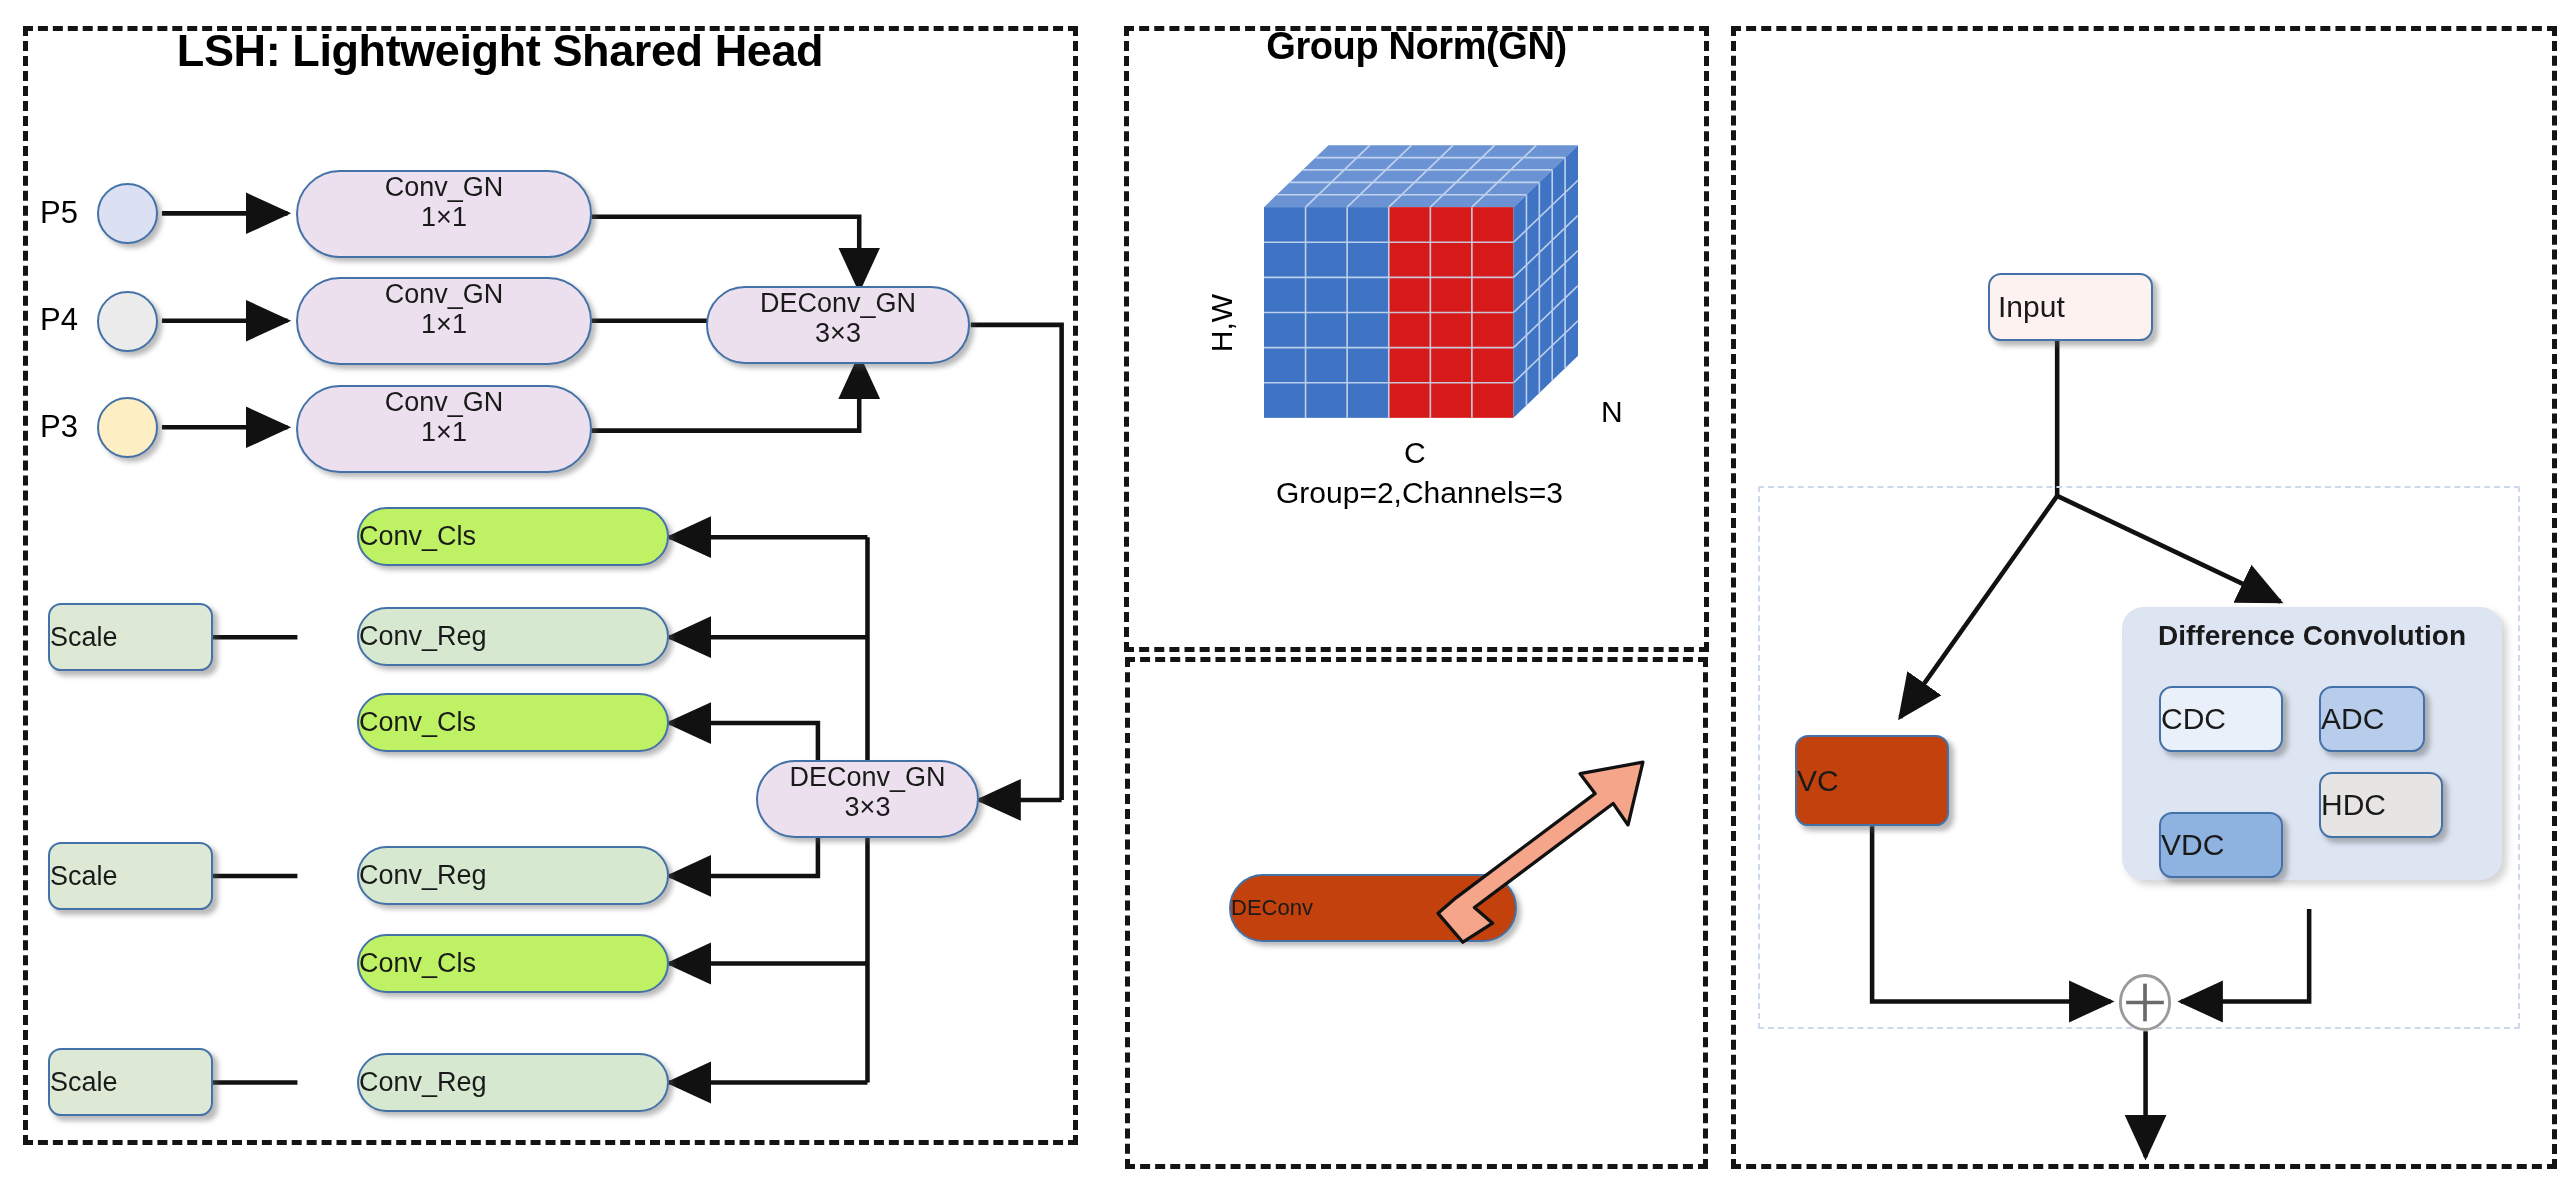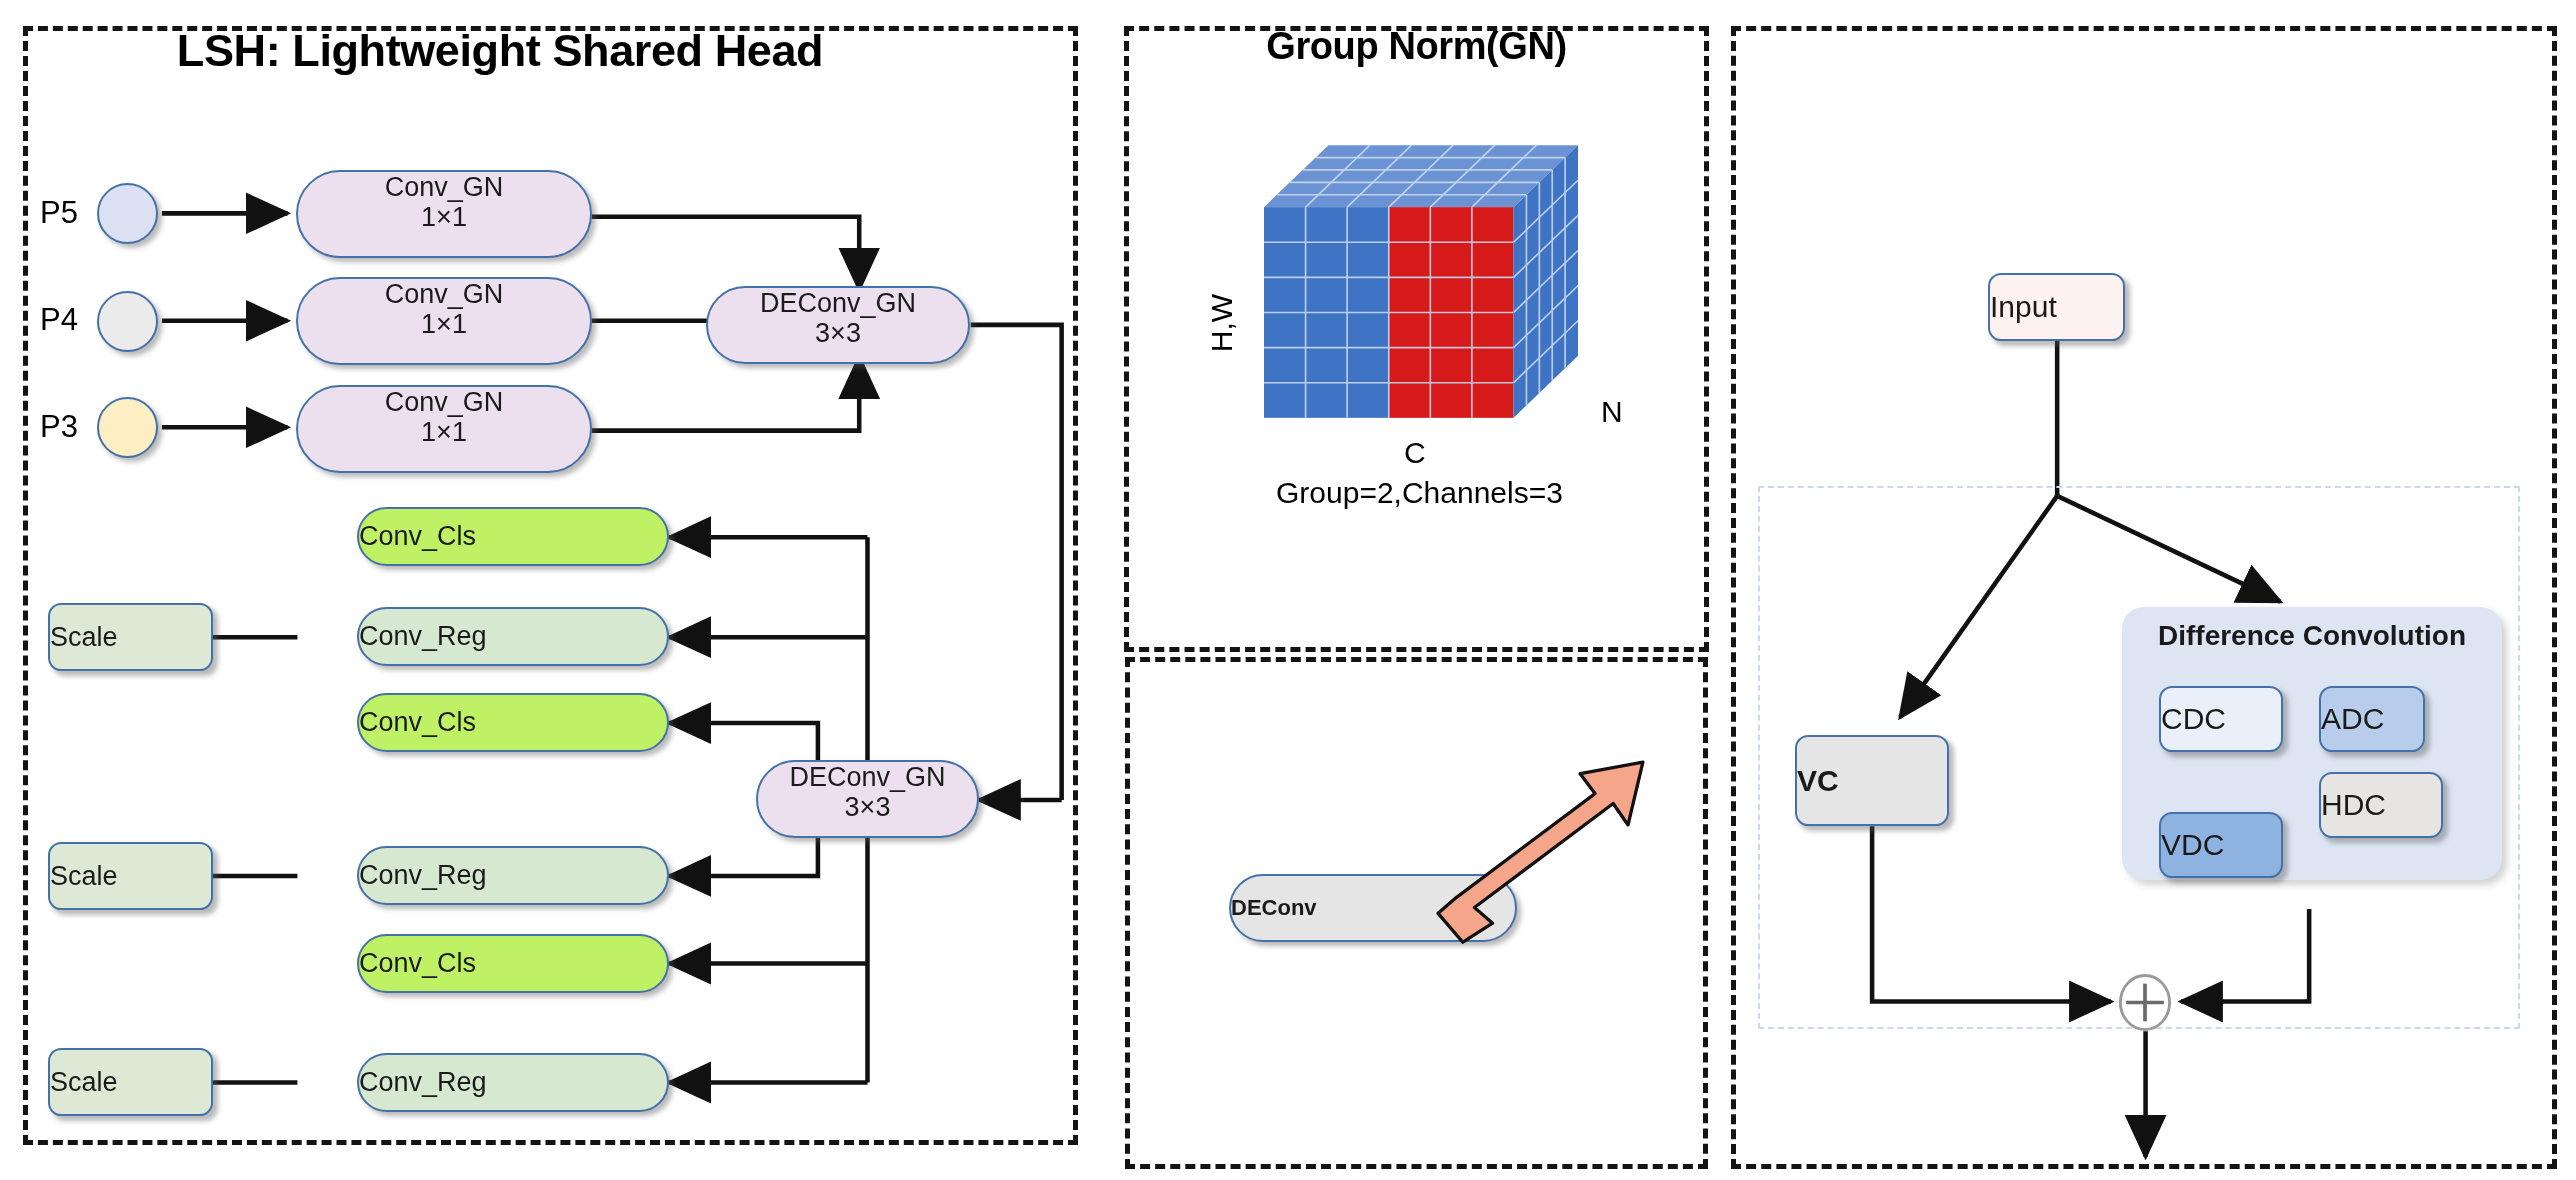--- a/index.html
+++ b/index.html
@@ -29,21 +29,21 @@
     line-height:1.12;
   }
   .node .ln{display:block;}
   .pill{border-radius:825px;}
   .rrect{border-radius:13.2px;}
 
   .purple{background:#ece0ef;}
   .blueL {background:#bef264;}
   .greenL{background:#d6e8cf;}
   .greenP{background:#dde9d4;}
-  .cream {background:#e5e5e5;font-weight:bold;}
+  .cream {background:#c2410c;}
   .whiteP{background:#fdf2f0;}
   .dcLite{background:#eaf0f9;}
   .dcMid {background:#b7cdeb;}
   .dcDark{background:#8fb3e0;margin-top:40px;}
   .dcGray{background:#e6e5e3;}
 
   
   .pcirc{
     position:absolute;border-radius:50%;border:2.5px solid #4472a8;
     box-shadow:4.1px 4.1px 5.8px rgba(90,90,90,.42);box-sizing:border-box;
@@ -241,21 +241,21 @@
   <div class="node pill cream" style="left:1229px;top:874px;width:288px;height:68px;font-size:22px;">DEConv</div>
 
   <svg style="position:absolute;left:1438px;top:744px;width:314px;height:223px;overflow:visible;" viewBox="0 0 380 270">
     <polygon points="30,240 0,205 22,186 190,60 172,36 248,22 230,98 212,72 44,198 66,217" fill="#f4a58a" stroke="#111" stroke-width="4" stroke-linejoin="round"></polygon>
   </svg>
 
   <div class="panel" style="left:1731px;top:26.4px;width:826px;height:1143px;"></div>
 
   <div class="inner-dash" style="left:1758px;top:486px;width:762px;height:543px;"></div>
 
-  <div class="node rrect whiteP" style="left:1988px;top:273px;width:137px;height:68px;font-size:30px;">Input</div>
+  <div class="node rrect whiteP" style="left:1988px;top:273px;width:165px;height:68px;font-size:30px;padding-left:8px;">Input</div>
 
   <div class="node rrect cream" style="left:1795px;top:735px;width:154px;height:91px;font-size:30px;">VC</div>
 
   <div class="dcbox" style="left:2122px;top:607px;width:380px;height:273px;">
     <div class="dctitle">Difference Convolution</div>
   </div>
   <div class="node rrect dcLite" style="left:2159px;top:686px;width:124px;height:66px;font-size:30px;">CDC</div>
   <div class="node rrect dcMid" style="left:2319px;top:686px;width:106px;height:66px;font-size:30px;">ADC</div>
   <div class="node rrect dcDark" style="left:2159px;top:772px;width:124px;height:66px;font-size:30px;">VDC</div>
   <div class="node rrect dcGray" style="left:2319px;top:772px;width:124px;height:66px;font-size:30px;">HDC</div>

